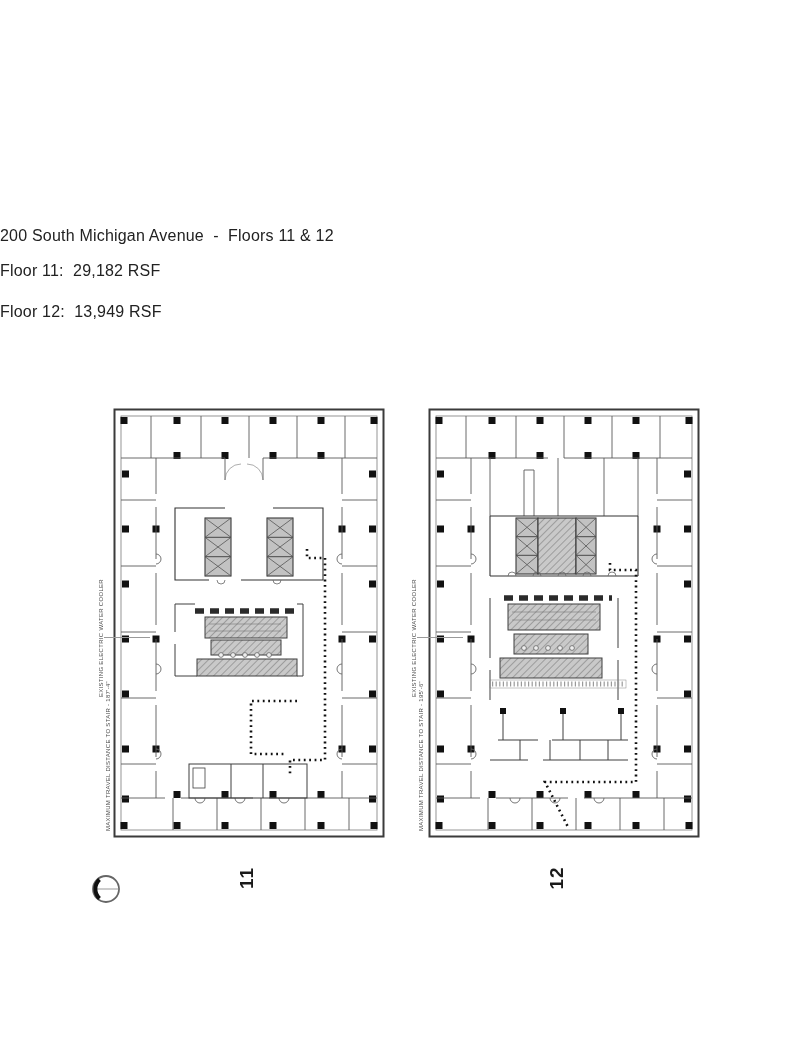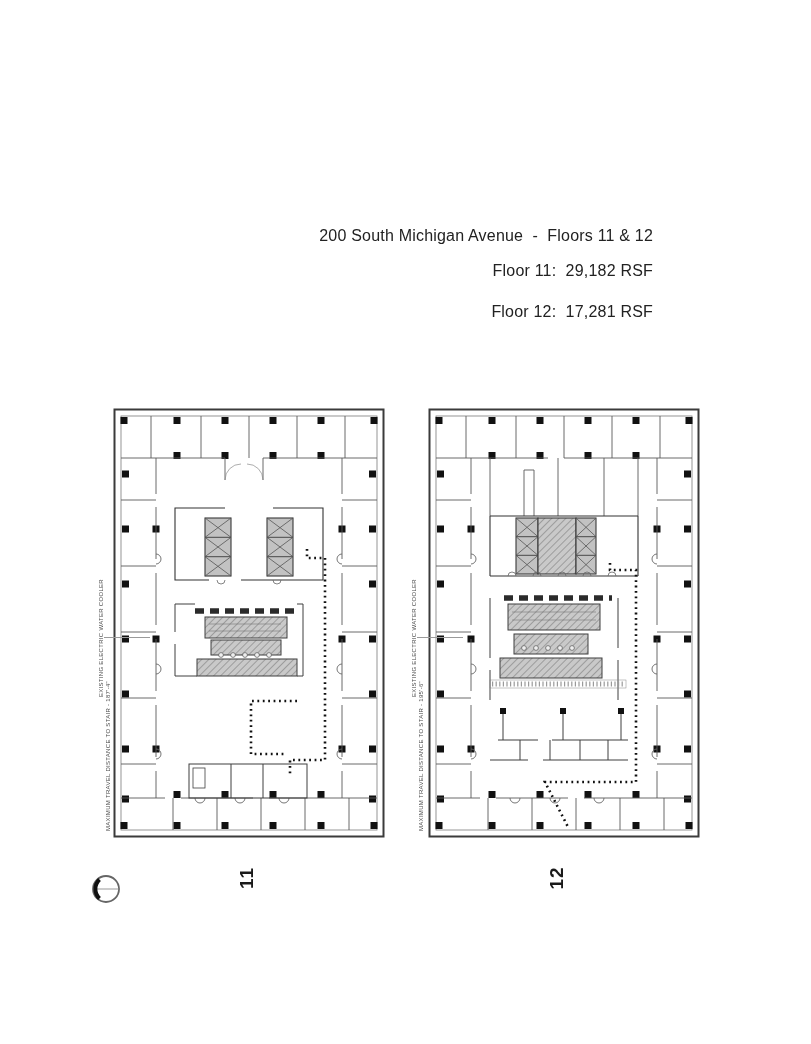--- a/index.html
+++ b/index.html
@@ -1,21 +1,21 @@
 <!DOCTYPE html>
 <html><head>
 <meta charset="utf-8">
 <style>
   html,body{margin:0;padding:0;}
   body{
     width:811px;height:1044px;background:#ffffff;position:relative;
     font-family:"Liberation Sans", sans-serif;overflow:hidden;
   }
   .hdr{
-    position:absolute;left:0;width:653px;text-align:right;
+    position:absolute;left:0;width:653px;text-align:left;
     color:#222222;font-size:16px;letter-spacing:.2px;white-space:pre;
   }
   #title{top:227px;}
   #rsf11{top:262px;}
   #rsf12{top:303px;}
   .plan{position:absolute;top:408px;}
   .v-note{
     position:absolute;font-size:6px;color:#4a4a4a;letter-spacing:.3px;
     white-space:nowrap;transform:translate(-50%,-50%) rotate(-90deg);
   }
@@ -24,21 +24,21 @@
     position:absolute;font-size:19px;font-weight:700;color:#1a1a1a;
     letter-spacing:1px;transform:translate(-50%,-50%) rotate(-90deg);
   }
   .compass{position:absolute;left:90px;top:873px;}
 </style>
 </head>
 <body>
 
 <div class="hdr" id="title">200 South Michigan Avenue  -  Floors 11 &amp; 12</div>
 <div class="hdr" id="rsf11">Floor 11:  29,182 RSF</div>
-<div class="hdr" id="rsf12">Floor 12:  17,281 RSF</div>
+<div class="hdr" id="rsf12">Floor 12:  13,949 RSF</div>
 
 <div class="plan" style="left:113px">
 <svg width="272" height="430" viewBox="0 0 272 430">
   <defs>
     <pattern id="hA" patternUnits="userSpaceOnUse" width="5" height="5" patternTransform="rotate(45)">
       <rect width="5" height="5" fill="#c9c9c9"></rect>
       <line x1="0" y1="0" x2="0" y2="5" stroke="#909090" stroke-width="1.6"></line>
     </pattern>
   </defs>
 

